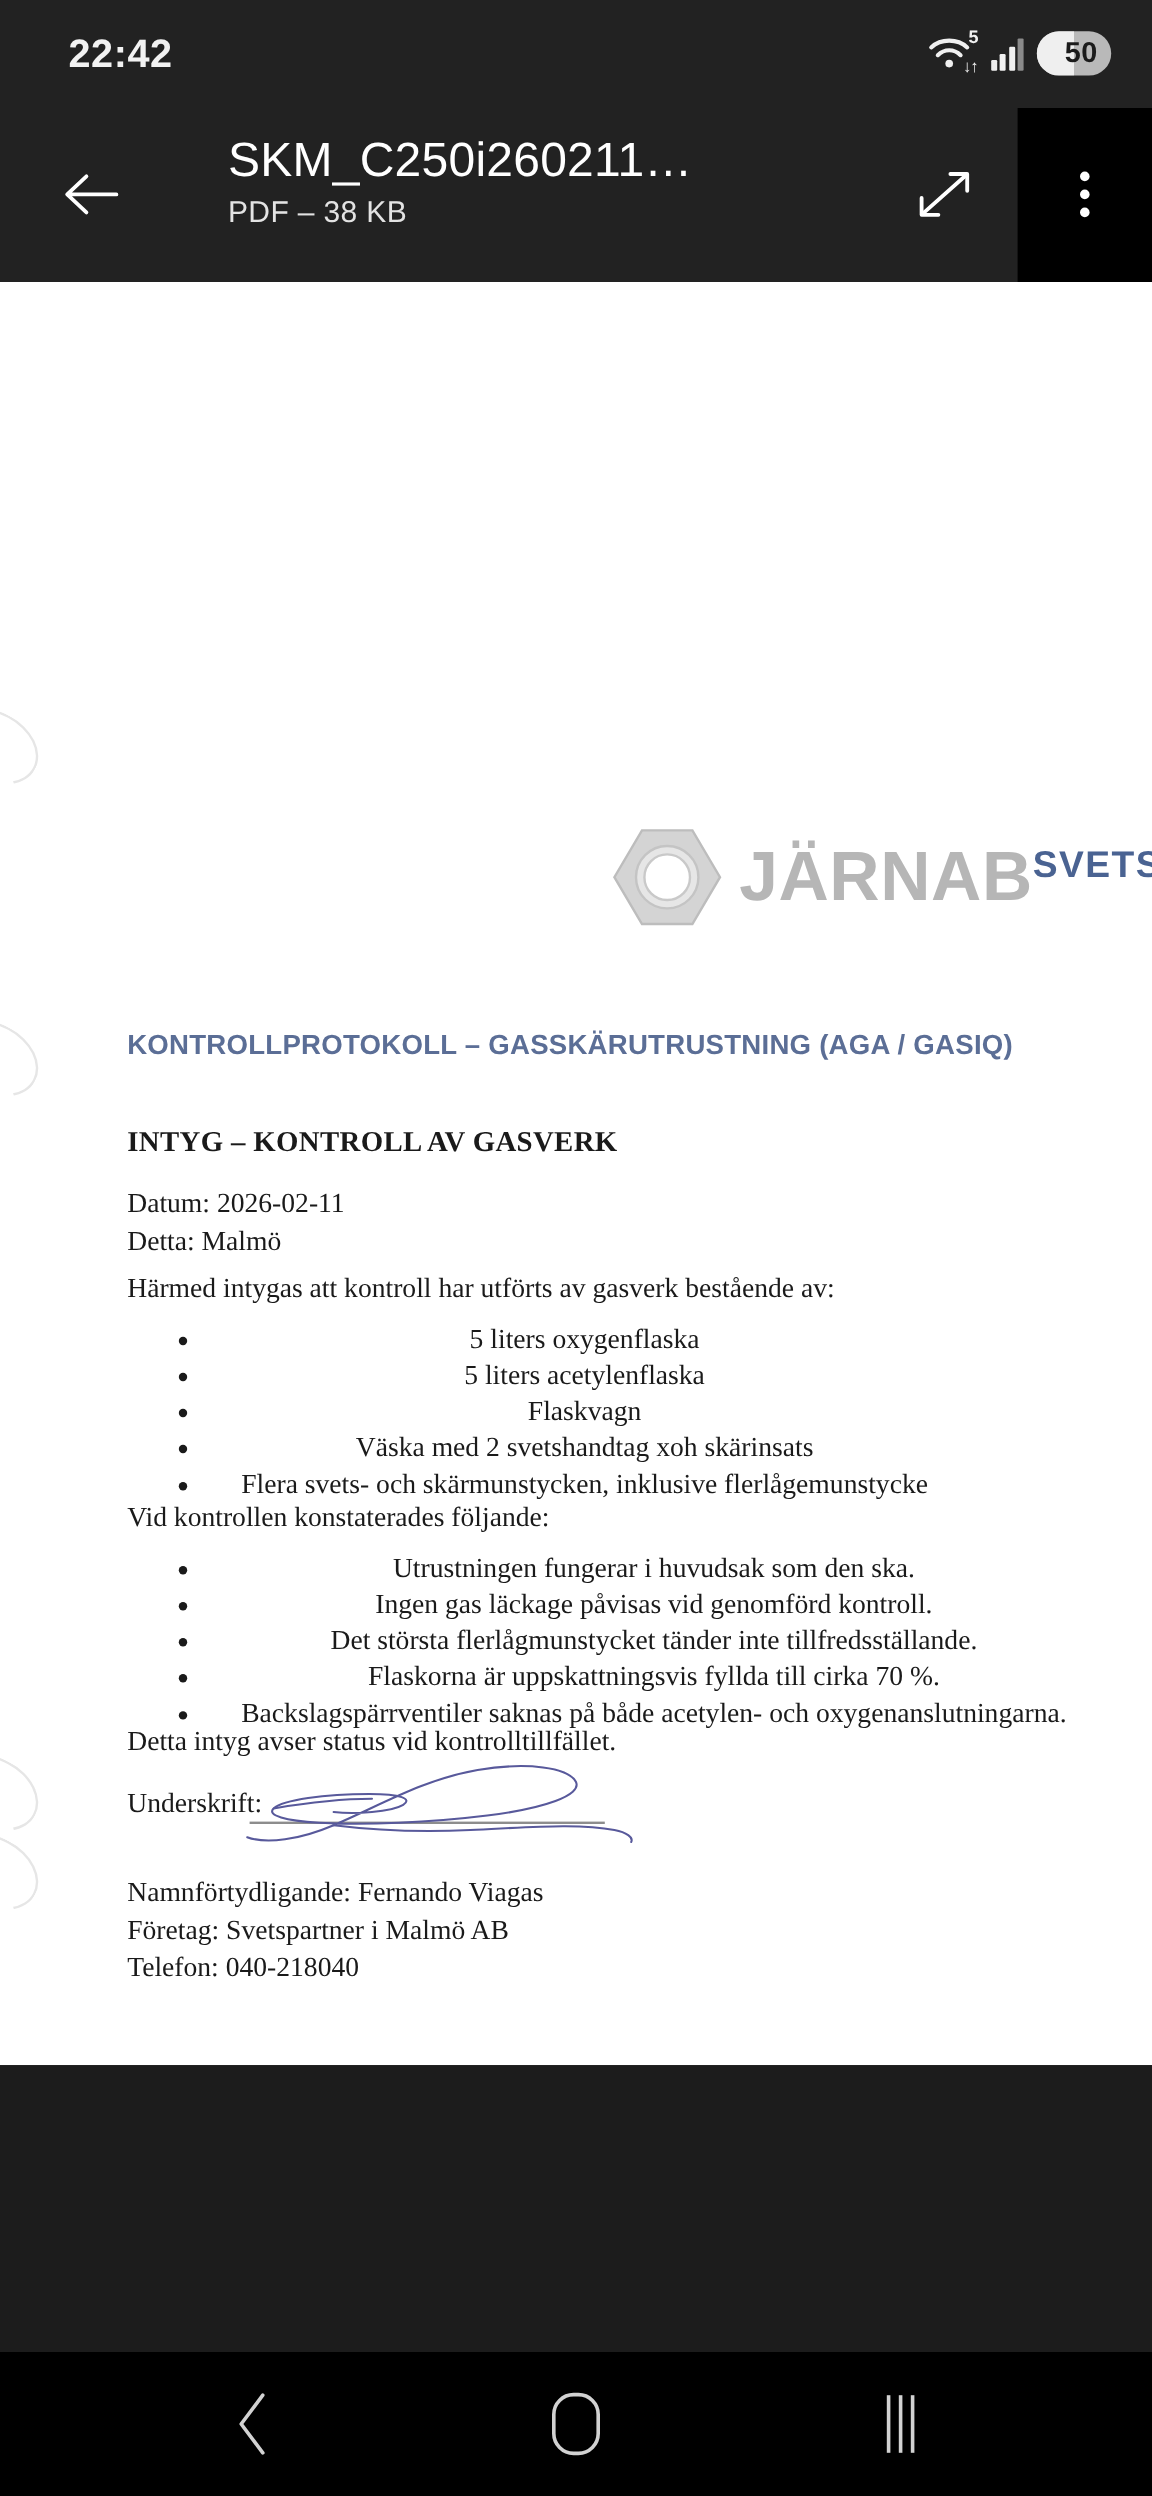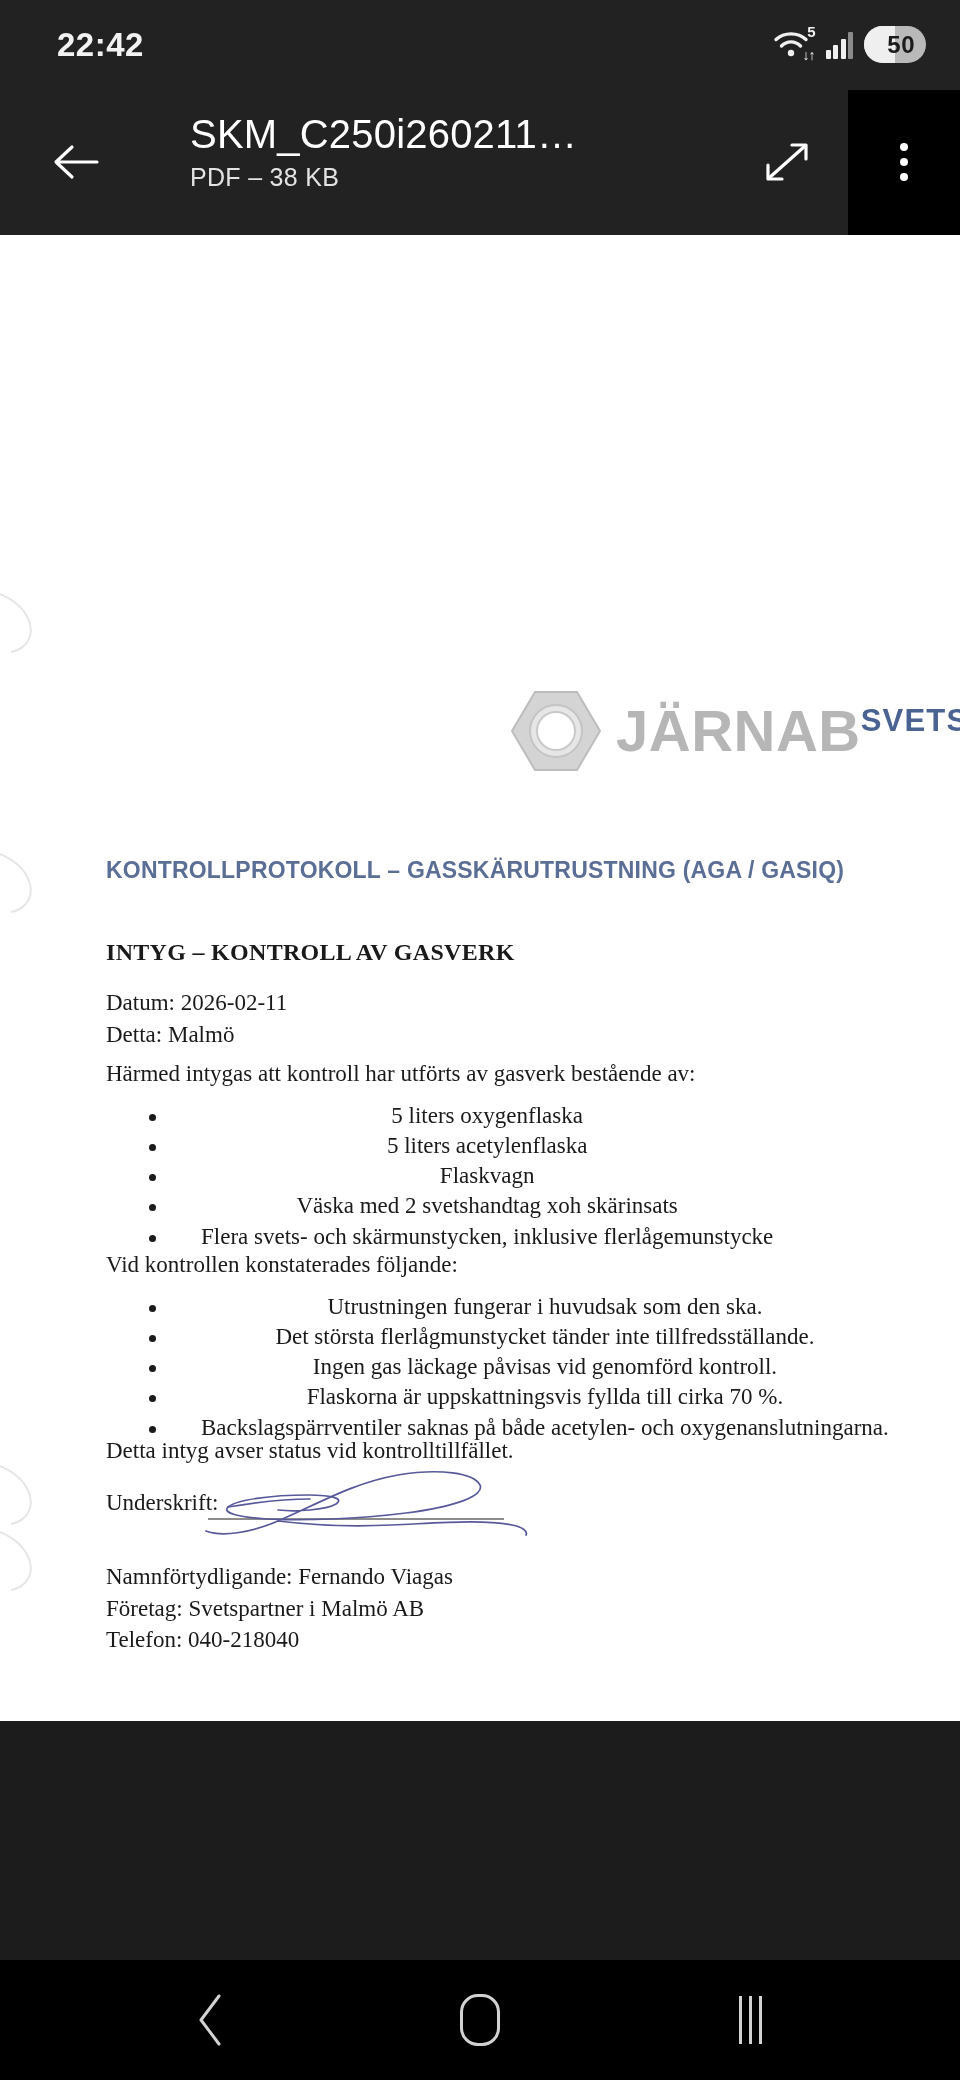--- a/index.html
+++ b/index.html
@@ -261,22 +261,22 @@
         <li>5 liters acetylenflaska</li>
         <li>Flaskvagn</li>
         <li>Väska med 2 svetshandtag xoh skärinsats</li>
         <li>Flera svets- och skärmunstycken, inklusive flerlågemunstycke</li>
       </ul>
 
       <div class="intro2 serif">Vid kontrollen konstaterades följande:</div>
 
       <ul class="bullets list-findings">
         <li>Utrustningen fungerar i huvudsak som den ska.</li>
+        <li>Ingen gas läckage påvisas vid genomförd kontroll.</li>
         <li>Det största flerlågmunstycket tänder inte tillfredsställande.</li>
-        <li>Ingen gas läckage påvisas vid genomförd kontroll.</li>
         <li>Flaskorna är uppskattningsvis fyllda till cirka 70 %.</li>
         <li>Backslagspärrventiler saknas på både acetylen- och oxygenanslutningarna.</li>
       </ul>
 
       <div class="closing serif">Detta intyg avser status vid kontrolltillfället.</div>
 
       <div class="sign-label serif">Underskrift:</div>
       <div class="sig-line"></div>
 
       <svg class="signature" width="340" height="80" viewBox="0 0 340 80" aria-hidden="true">

